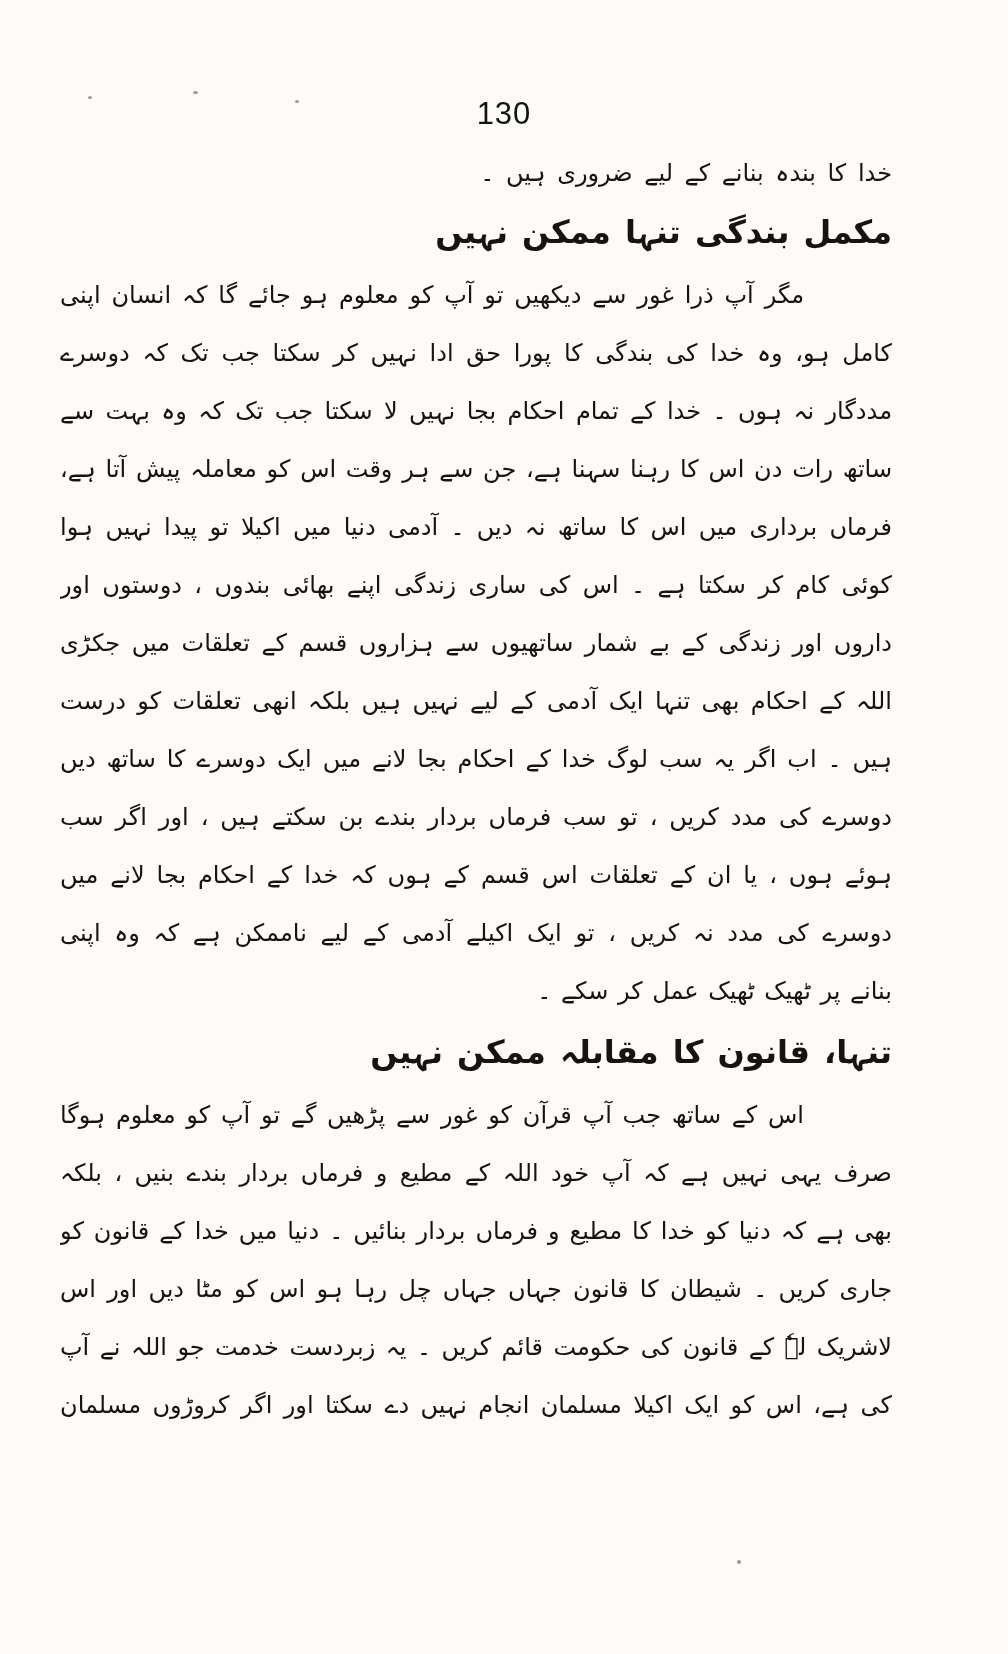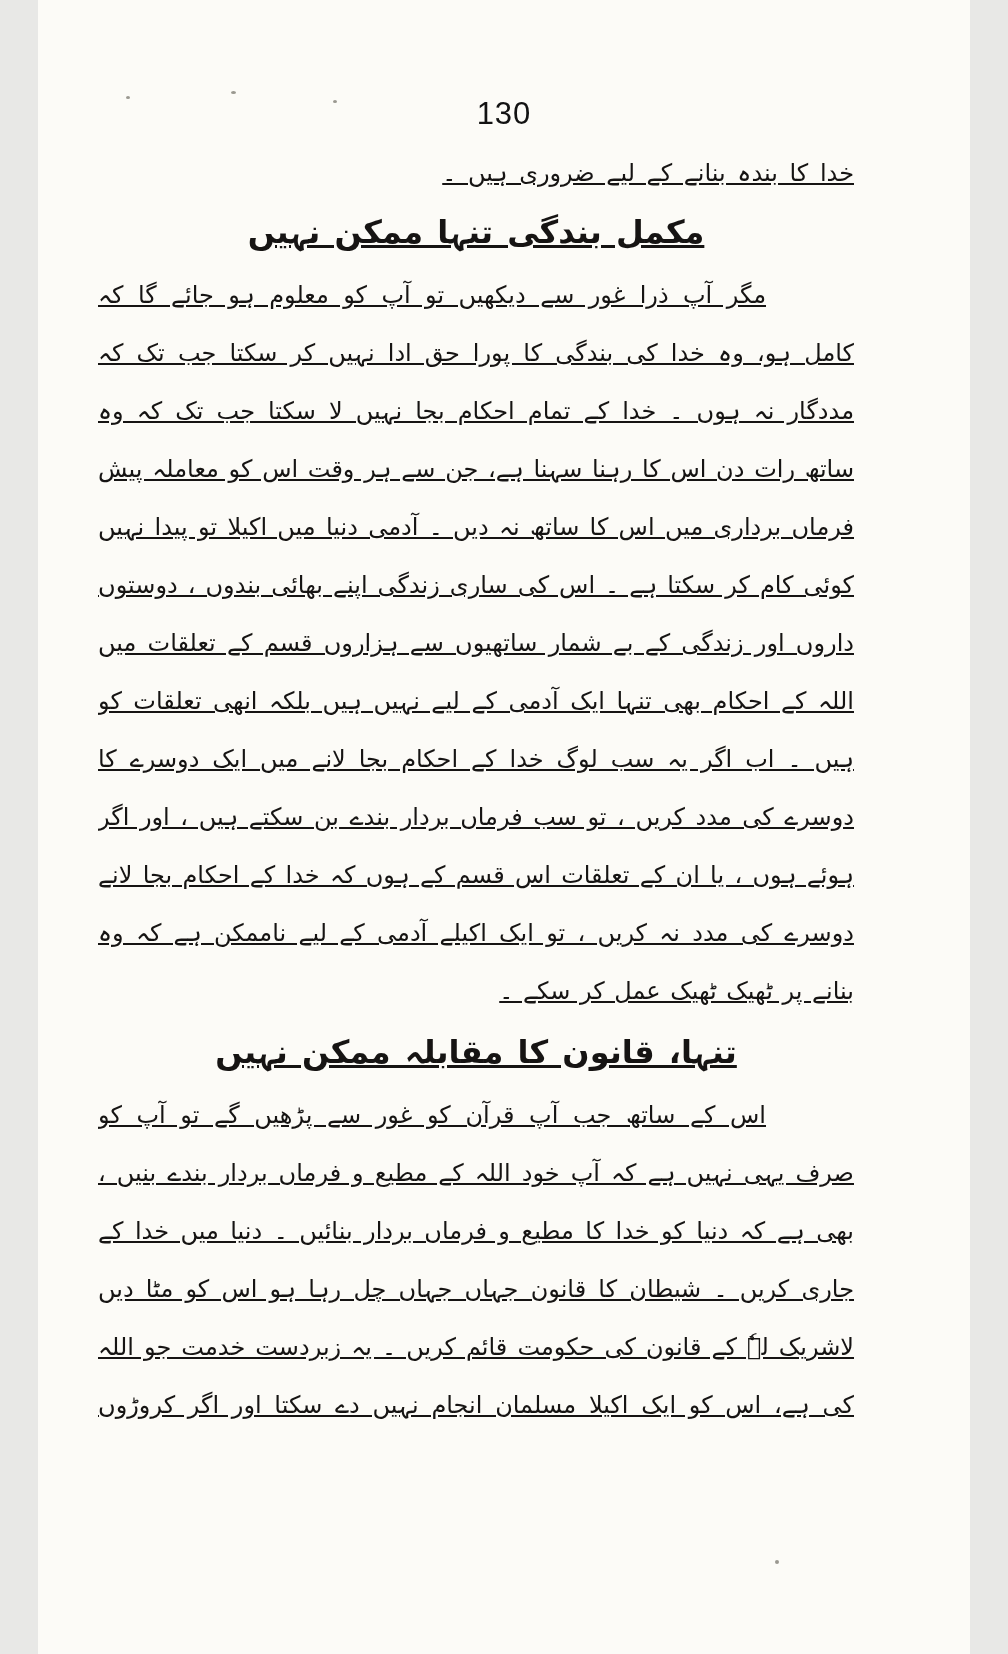--- a/index.html
+++ b/index.html
@@ -1,50 +1,49 @@
 <!DOCTYPE html>
 <html lang="ur"><head>
 <meta charset="utf-8">
 <style>
   html, body { margin: 0; padding: 0; background: #e8e8e6; }
   .page {
     position: relative;
-    width: 932px;
+    width: 1008px;
     height: 1654px;
     margin: 0 auto;
     background: #fcfbf7;
     color: #161413;
     font-family: "DejaVu Sans", sans-serif;
     overflow: hidden;
     box-sizing: border-box;
   }
   .page-number {
     text-align: center;
     padding-top: 96px;
     font-family: "Liberation Sans", "DejaVu Sans", sans-serif;
     font-size: 31px;
     letter-spacing: 1px;
     color: #121212;
   }
   .content {
     direction: rtl;
     padding: 6px 116px 0 60px; 
-    text-decoration: underline;
   }
   .carryover-line {
     font-size: 24px;
     line-height: 54px;
     text-align: right;
     margin-top: 8px;
     word-spacing: 4px;
   }
   .section-heading {
     font-size: 32px;
     font-weight: bold;
-    text-align: center;
+    text-align: right;
     line-height: 56px;
     margin: 4px 0 6px 0;
     word-spacing: 3px;
   }
   .body-line {
     font-size: 24px;
     line-height: 58px;
     height: 58px;
     text-align: justify;
     text-align-last: justify;

